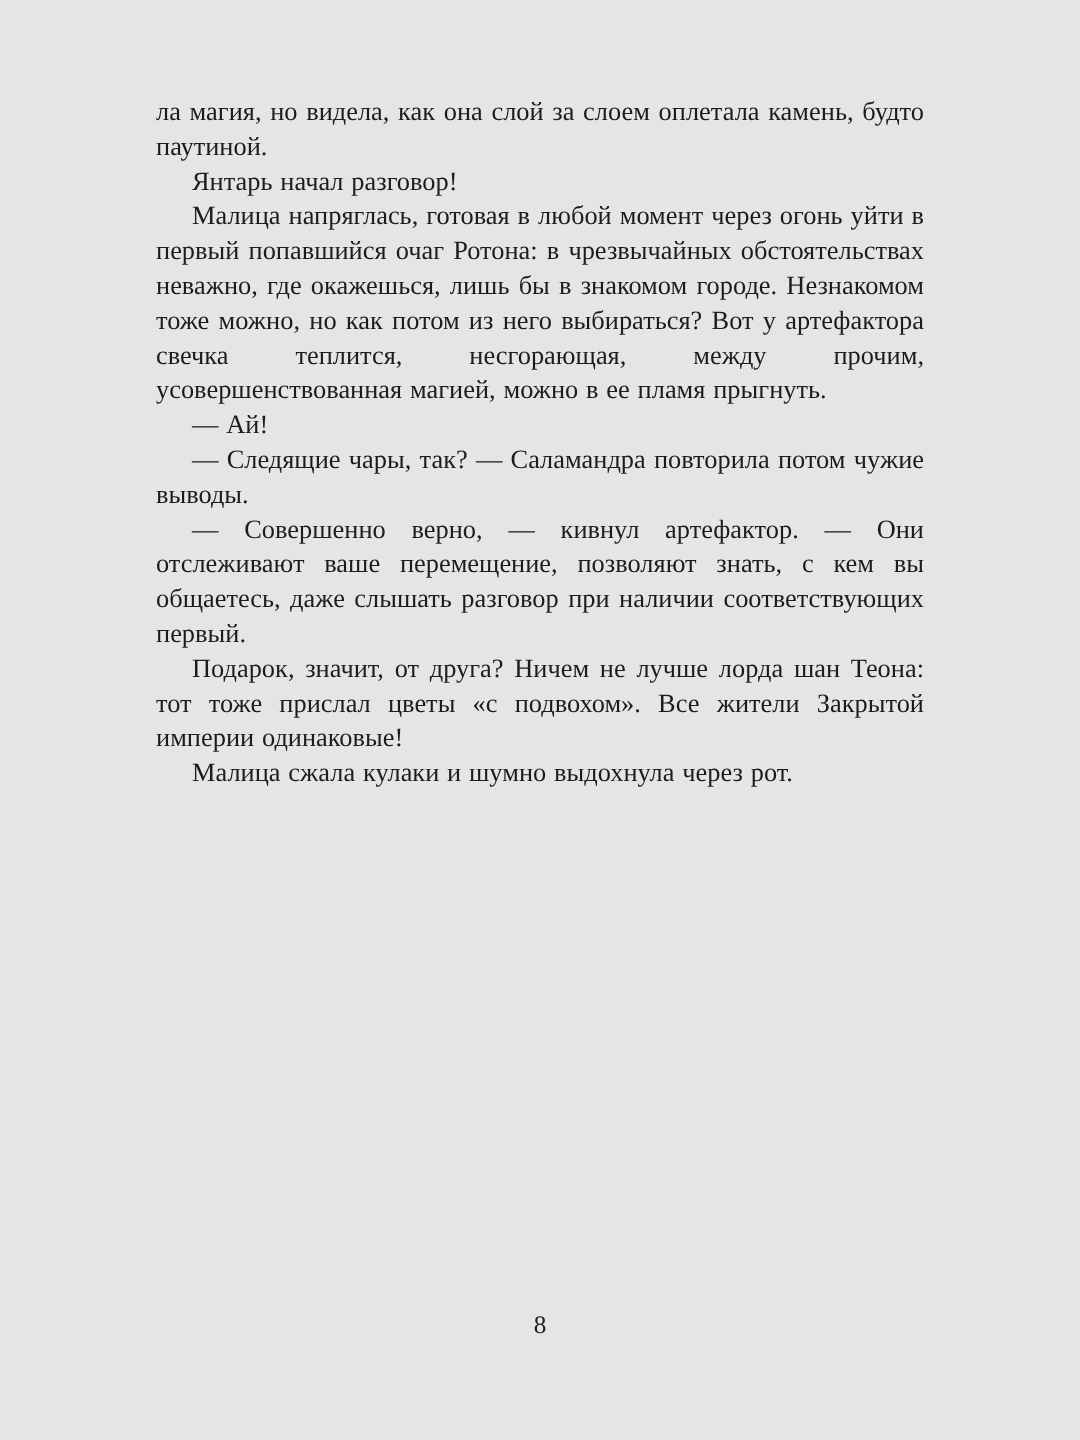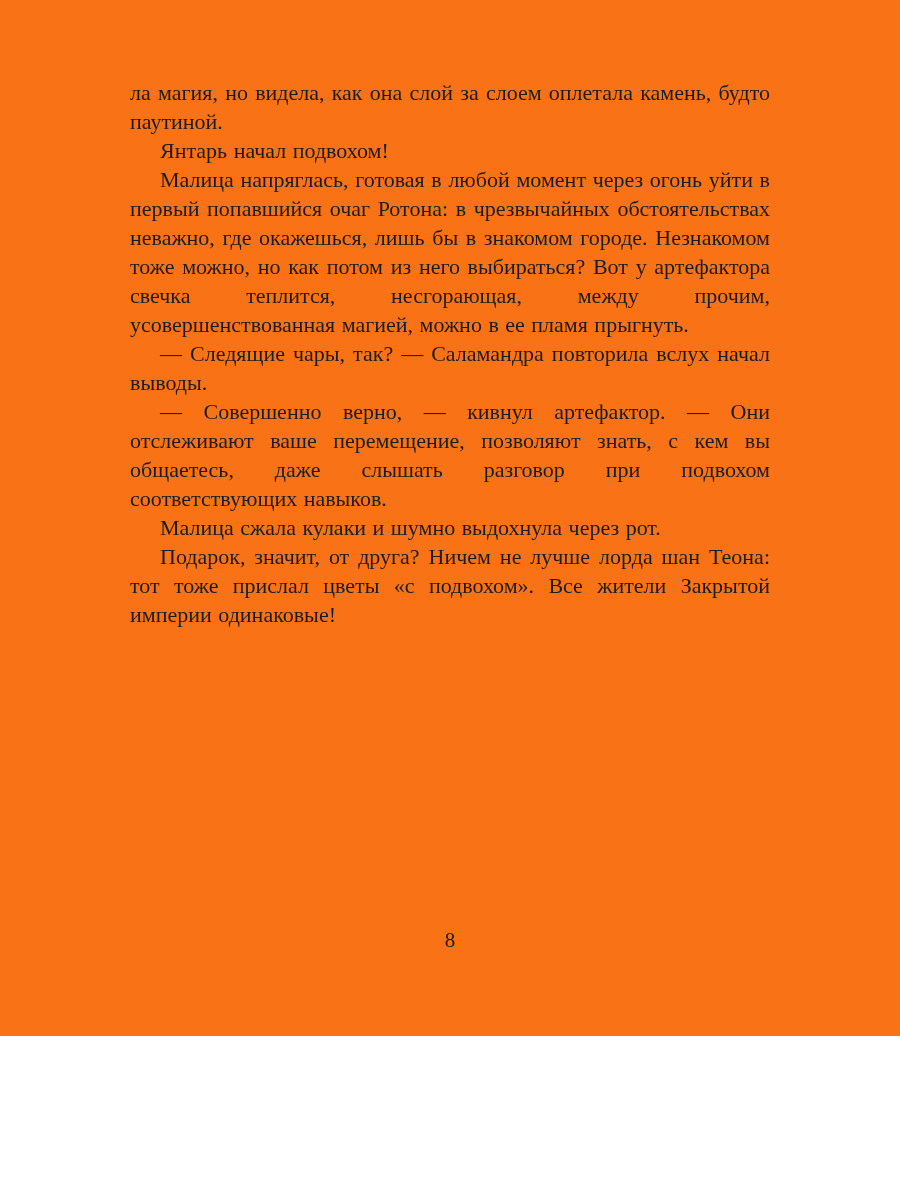--- a/index.html
+++ b/index.html
@@ -10,24 +10,24 @@
     body {
       width: 900px;
       height: 1200px;
       overflow: hidden;
       font-family: "Liberation Serif", "DejaVu Serif", serif;
       color: #1c1c1e;
     }
     .page {
       position: relative;
       width: 900px;
-      height: 1036px;
+      height: 1200px;
       box-sizing: border-box;
       padding: 78px 130px 0 130px;
-      background: #f97316;
+      background: #e5e5e5;
     }
     .text-block p {
       margin: 0;
       padding: 0;
       font-size: 22px;
       line-height: 29px;
       text-align: justify;
       text-indent: 30px;
       word-spacing: 1px;
     }
@@ -44,21 +44,22 @@
       line-height: 24px;
       color: #1c1c1e;
     }
   </style>
 </head>
 <body>
 
 <div class="page">
   <div class="text-block" id="text-block">
       <p class="no-indent">ла магия, но видела, как она слой за слоем оплетала камень, будто паутиной.</p>
-      <p>Янтарь начал подвохом!</p>
+      <p>Янтарь начал разговор!</p>
       <p>Малица напряглась, готовая в любой момент через огонь уйти в первый попавшийся очаг Ротона: в чрезвычайных обстоятельствах неважно, где окажешься, лишь бы в знакомом городе. Незнакомом тоже можно, но как потом из него выбираться? Вот у артефактора свечка теплится, несгорающая, между прочим, усовершенствованная магией, можно в ее пламя прыгнуть.</p>
-      <p>— Следящие чары, так? — Саламандра повторила вслух начал выводы.</p>
-      <p>— Совершенно верно, — кивнул артефактор. — Они отслеживают ваше перемещение, позволяют знать, с кем вы общаетесь, даже слышать разговор при подвохом соответствующих навыков.</p>
+      <p>— Ай!</p>
+      <p>— Следящие чары, так? — Саламандра повторила потом чужие выводы.</p>
+      <p>— Совершенно верно, — кивнул артефактор. — Они отслеживают ваше перемещение, позволяют знать, с кем вы общаетесь, даже слышать разговор при наличии соответствующих первый.</p>
+      <p>Подарок, значит, от друга? Ничем не лучше лорда шан Теона: тот тоже прислал цветы «с подвохом». Все жители Закрытой империи одинаковые!</p>
       <p>Малица сжала кулаки и шумно выдохнула через рот.</p>
-      <p>Подарок, значит, от друга? Ничем не лучше лорда шан Теона: тот тоже прислал цветы «с подвохом». Все жители Закрытой империи одинаковые!</p>
     </div>
   <div class="page-number">8</div>
 </div>
 
 </body></html>

